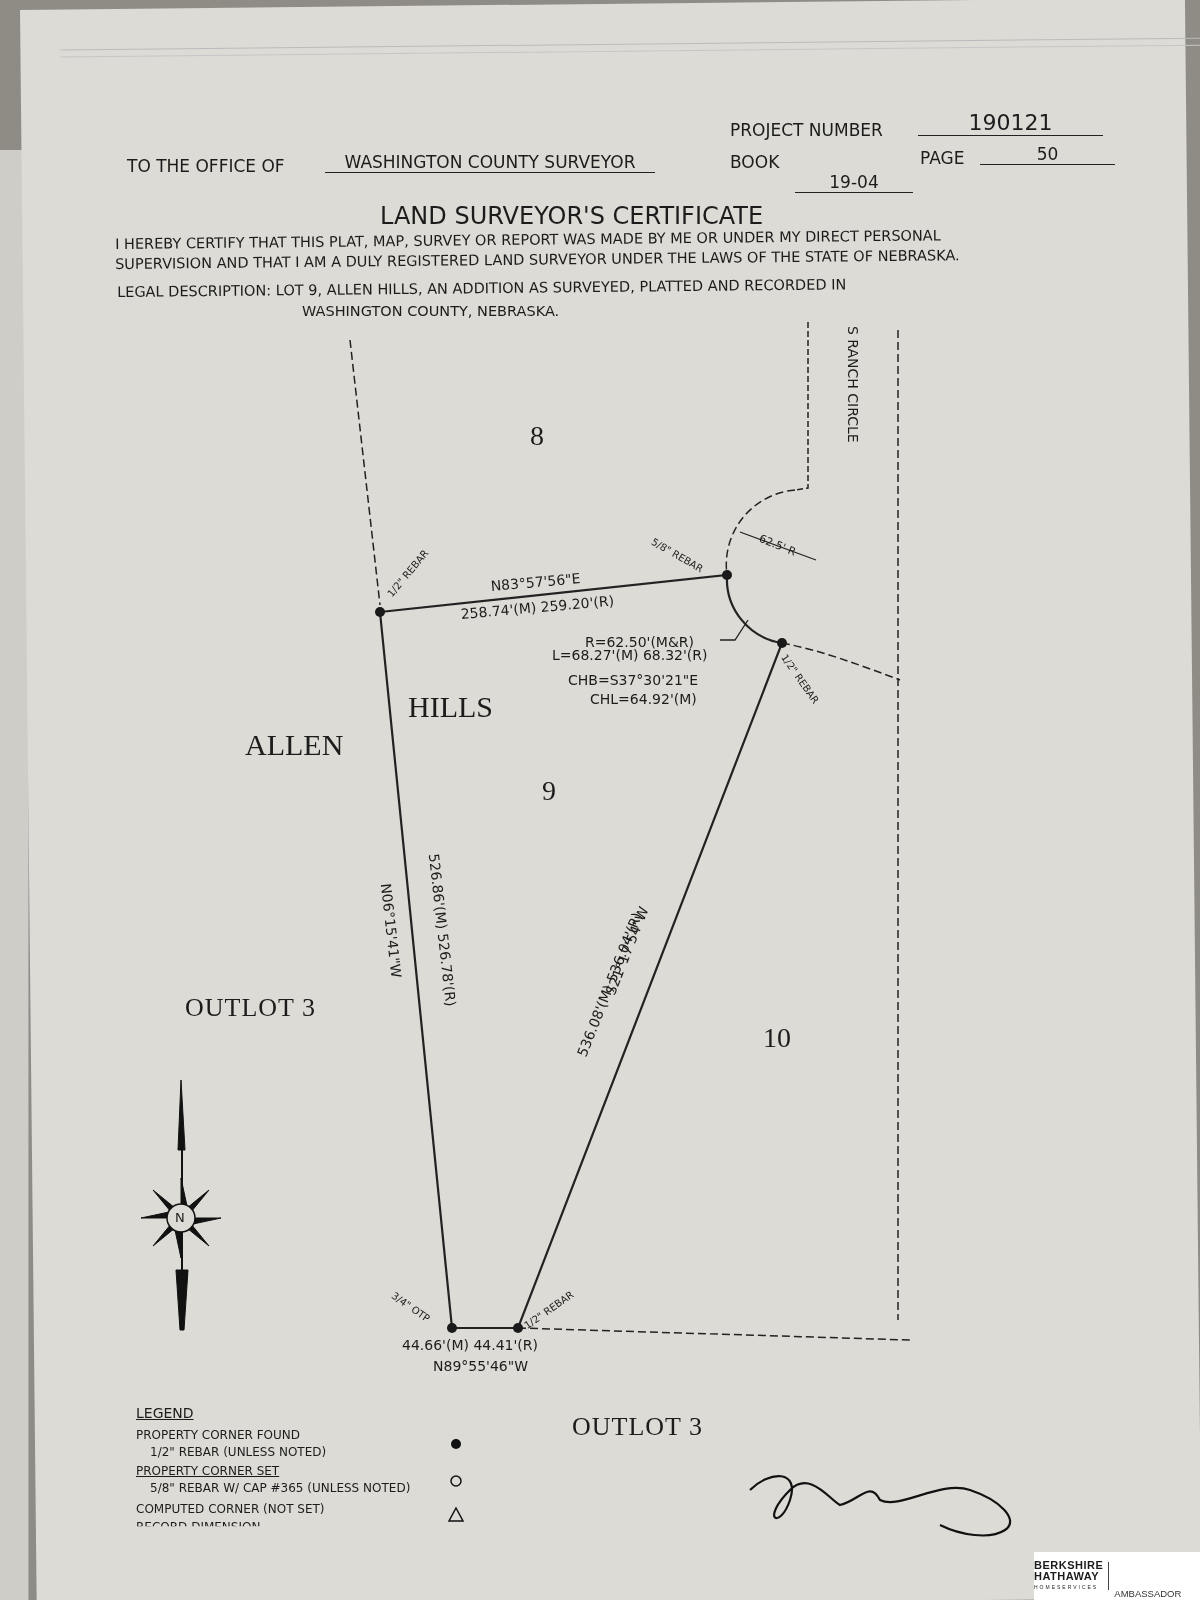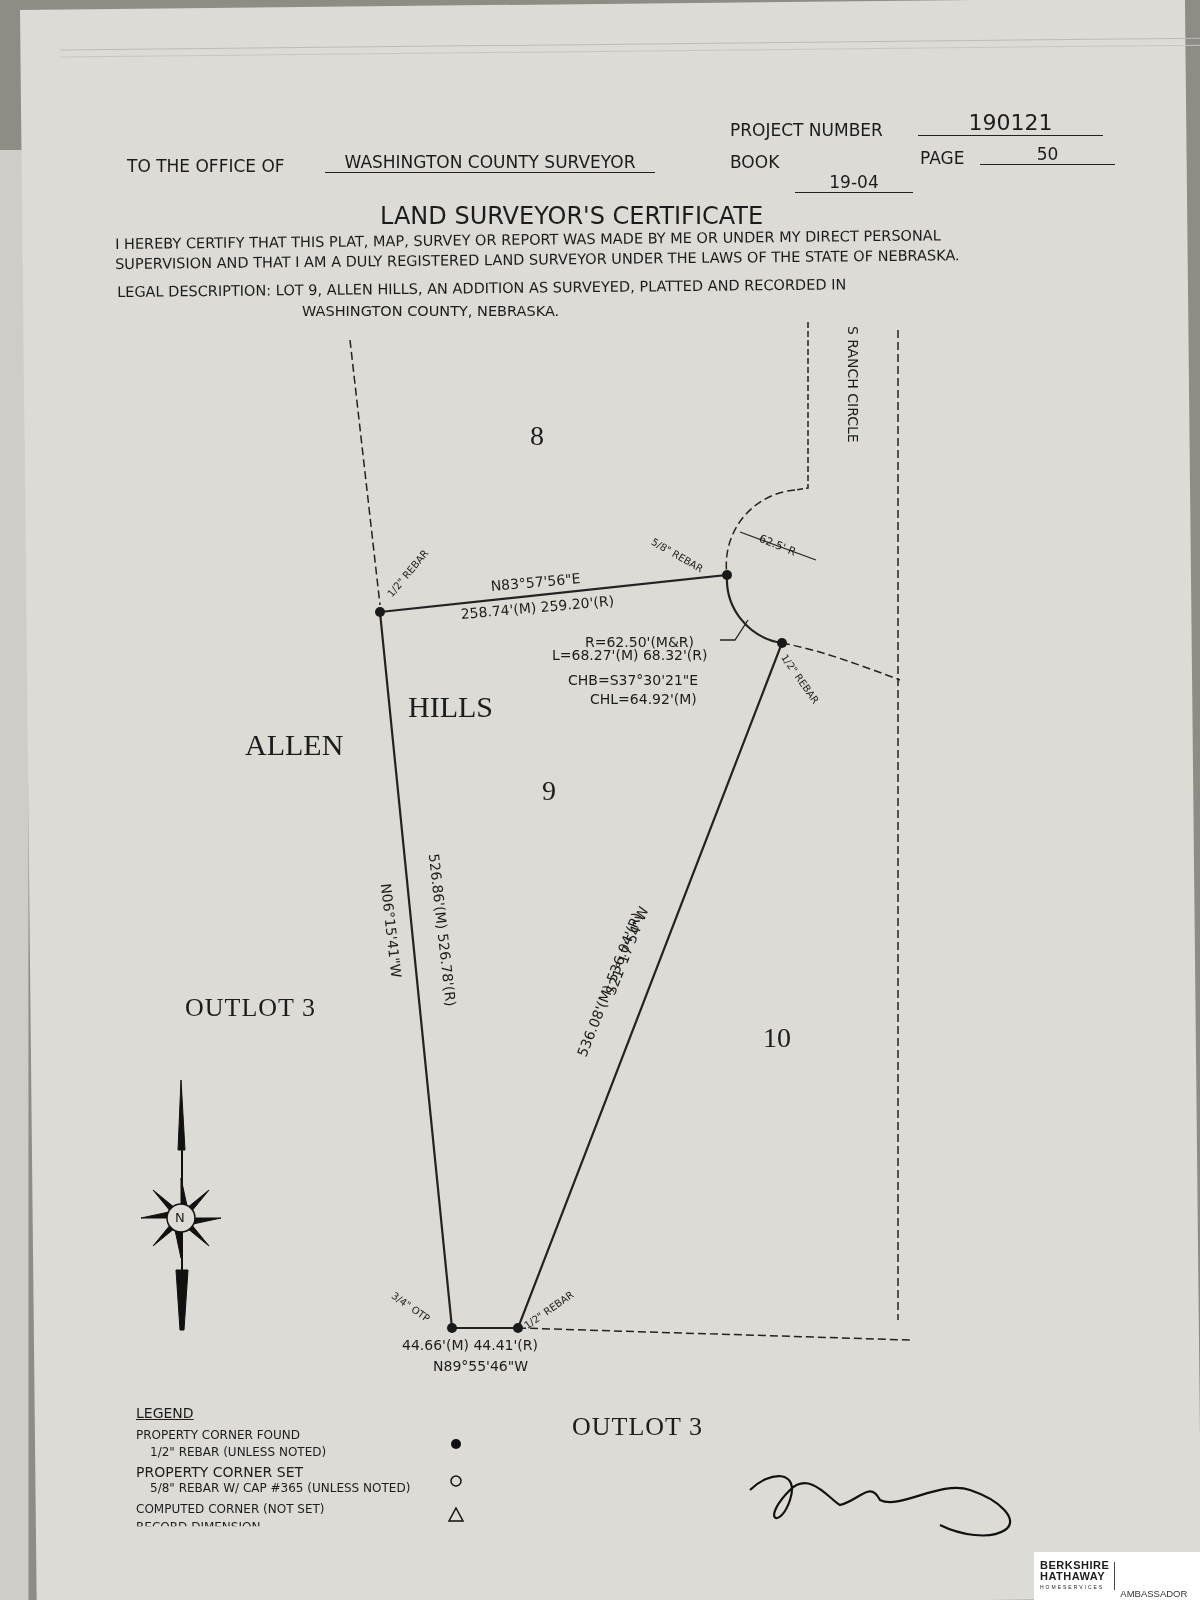--- a/index.html
+++ b/index.html
@@ -5,21 +5,21 @@
   html,body{margin:0;padding:0;}
   body{width:1200px;height:1600px;position:relative;overflow:hidden;background:#8f8c86;font-family:"Liberation Sans",sans-serif;color:#1c1c1c;}
   .paper{position:absolute;left:20px;top:10px;width:1165px;height:1600px;background:#dcdbd6;transform:rotate(-0.6deg);transform-origin:0 0;}
   .edge-paper{position:absolute;left:0;top:150px;width:28px;height:1450px;background:#cfcdc7;border-right:1px solid #aaa;}
   .sheet-top{position:absolute;left:40px;top:40px;width:1140px;height:6px;border-top:1px solid #bbb;border-bottom:1px solid #c6c6c6;}
   .t{position:absolute;white-space:nowrap;font-family:"DejaVu Sans",sans-serif;}
   .uline{border-bottom:1.5px solid #222;text-align:center;}
   svg.plat{position:absolute;left:0;top:0;}
   .serif{font-family:"Liberation Serif",serif;}
   .logo{position:absolute;left:1034px;top:1552px;width:166px;height:48px;background:#fff;display:flex;align-items:center;}
-  .logo .bh{font-family:"Liberation Sans",sans-serif;font-weight:bold;font-size:11px;line-height:11px;letter-spacing:0.5px;padding-left:6px;}
+  .logo .bh{font-family:"Liberation Sans",sans-serif;font-weight:bold;font-size:11px;line-height:11px;letter-spacing:0.5px;}
   .logo .hs{font-size:5px;letter-spacing:2px;font-weight:normal;}
   .logo .sep{width:1px;height:28px;background:#444;margin:0 5px;}
   .logo .amb{font-size:9.5px;line-height:11px;color:#333;margin-top:46px;}
 </style>
 </head>
 <body>
 
 <div class="edge-paper"></div>
 <div class="paper">
   <div class="sheet-top"></div>
@@ -112,21 +112,21 @@
 
 <div class="t" style="left:385px;top:592px;font-size:10px;transform:rotate(-50deg);transform-origin:0 0;">1/2" REBAR</div>
 <div class="t" style="left:655px;top:536px;font-size:10px;transform:rotate(30deg);transform-origin:0 0;">5/8" REBAR</div>
 <div class="t" style="left:788px;top:652px;font-size:10px;transform:rotate(55deg);transform-origin:0 0;">1/2" REBAR</div>
 <div class="t" style="left:396px;top:1290px;font-size:10px;transform:rotate(35deg);transform-origin:0 0;">3/4" OTP</div>
 <div class="t" style="left:522px;top:1322px;font-size:10px;transform:rotate(-35deg);transform-origin:0 0;">1/2" REBAR</div>
 
 <div class="t" style="left:136px;top:1405px;font-size:14px;text-decoration:underline;">LEGEND</div>
 <div class="t" style="left:136px;top:1428px;font-size:12px;">PROPERTY CORNER FOUND</div>
 <div class="t" style="left:150px;top:1445px;font-size:12px;">1/2" REBAR (UNLESS NOTED)</div>
-<div class="t" style="left:136px;top:1464px;font-size:14px;">PROPERTY CORNER SET</div>
+<div class="t" style="left:136px;top:1464px;font-size:12px;text-decoration:underline;">PROPERTY CORNER SET</div>
 <div class="t" style="left:150px;top:1481px;font-size:12px;">5/8" REBAR W/ CAP #365 (UNLESS NOTED)</div>
 <div class="t" style="left:136px;top:1502px;font-size:12px;">COMPUTED CORNER (NOT SET)</div>
 <div class="t" style="left:136px;top:1520px;font-size:12px;clip-path:inset(0 0 55% 0);">RECORD DIMENSION</div>
 
 <div class="logo">
   <div class="bh">
     <div>BERKSHIRE</div>
     <div>HATHAWAY</div>
     <div class="hs">HOMESERVICES</div>
   </div>

